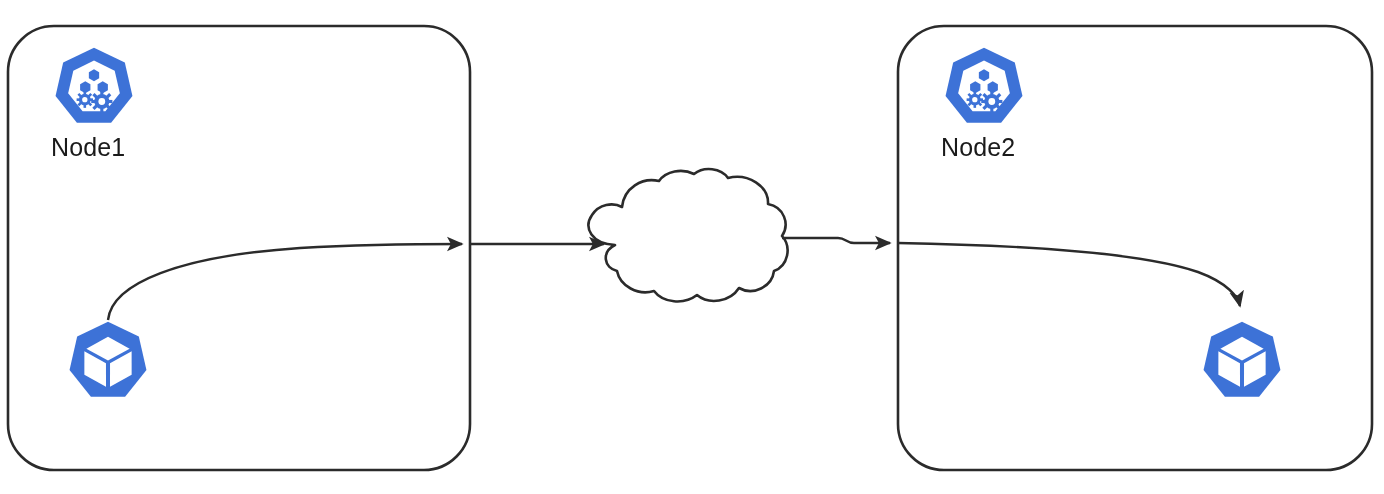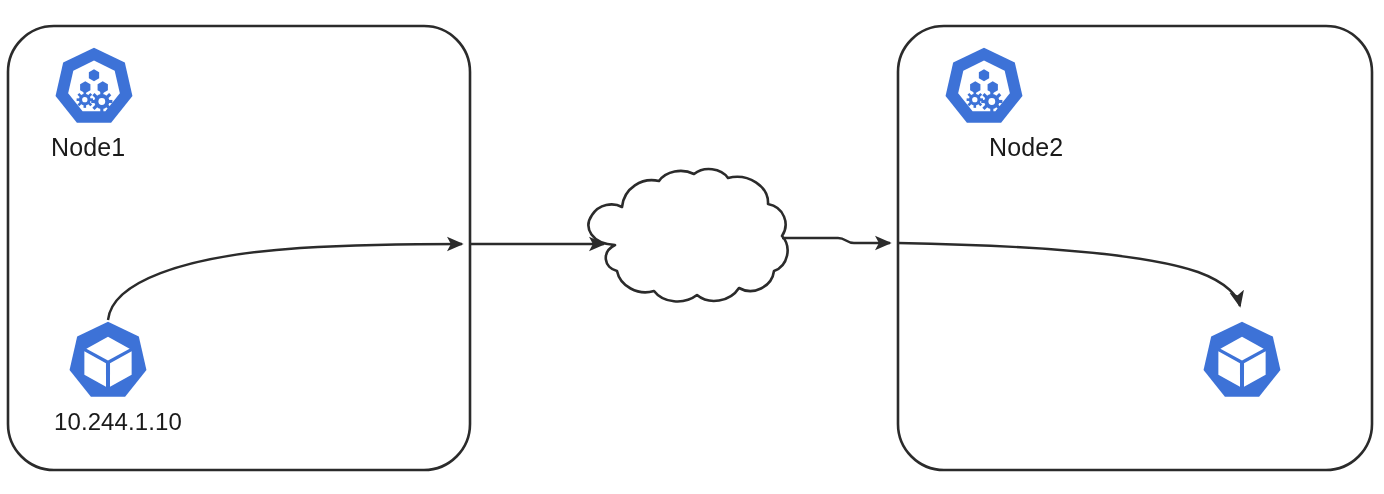--- a/index.html
+++ b/index.html
@@ -35,21 +35,21 @@
   }
   .node-label {
     font-size: 25px;
     letter-spacing: 0.1px;
   }
   .pod-label {
     font-size: 24px;
     letter-spacing: 0.1px;
   }
   #node1-label { left: 51px;  top: 133px; }
-  #node2-label { left: 941px; top: 133px; margin-left: 48px; }
+  #node2-label { left: 941px; top: 133px; }
   #pod1-label  { left: 54px;  top: 408px; }
   #pod2-label  { left: 1176px; top: 408px; }
 </style>
 </head>
 <body>
 
 <div id="canvas">
 
   <svg id="diagram-svg" viewBox="0 0 1384 494">
     <defs>
@@ -147,15 +147,14 @@
       <use href="#sym-pod-icon" x="62" y="318" width="92" height="92"></use>
     </g>
 
     <g>
       <use href="#sym-pod-icon" x="1196" y="318" width="92" height="92"></use>
     </g>
   </svg>
 
   <div class="node-label" id="node1-label">Node1</div>
   <div class="node-label" id="node2-label">Node2</div>
-  <div class="pod-label" id="pod1-label">10.244.1.10</div>
 
 </div>
 
 </body></html>

